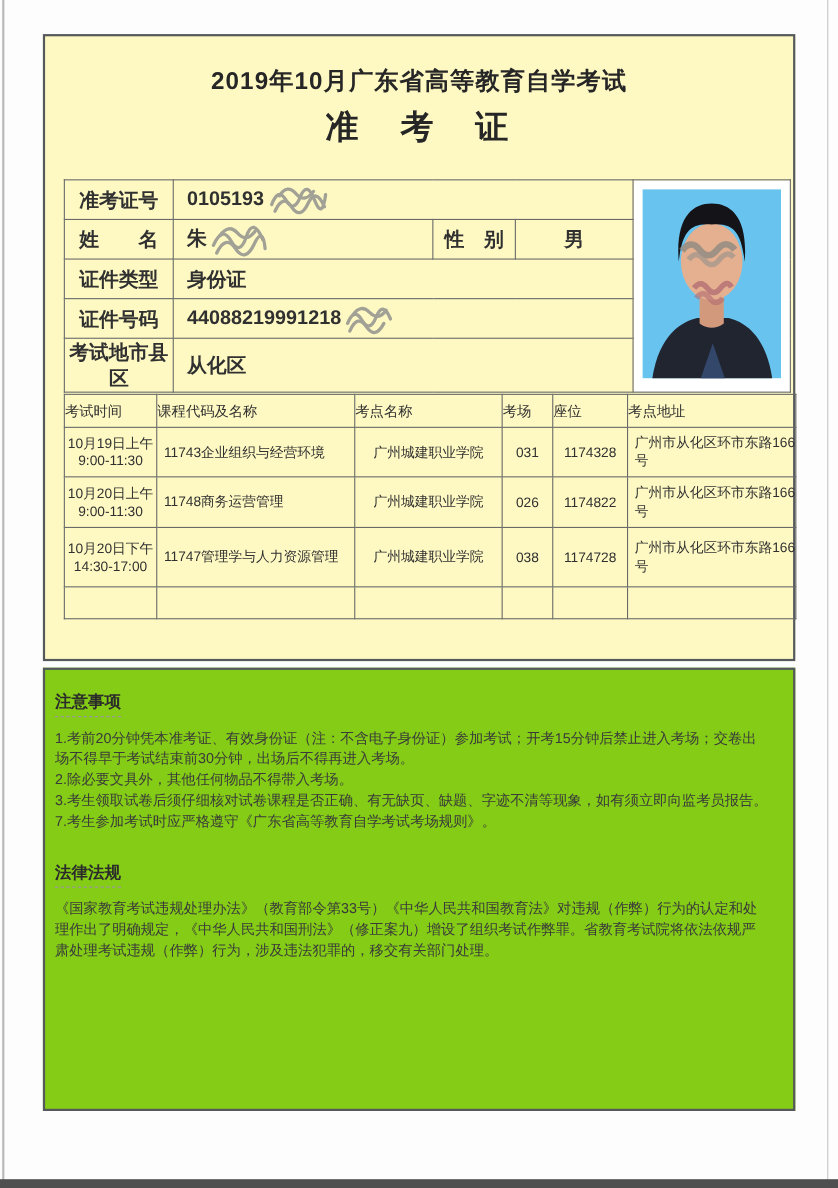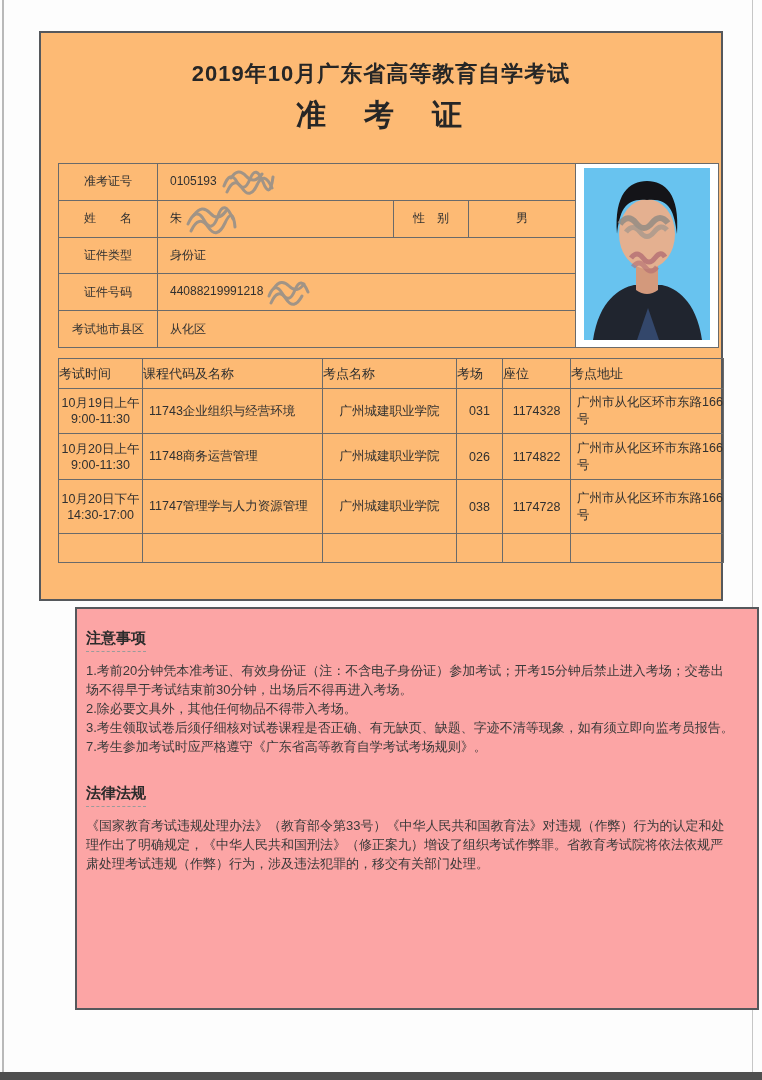--- a/index.html
+++ b/index.html
@@ -13,38 +13,38 @@
   }
 
   
   .edge-left   { position:absolute; left:2px; top:0; width:2px; height:1080px; background:#b9b9b9; }
   .edge-right  { position:absolute; left:752px; top:0; width:1px; height:1080px; background:#c6c6c6; }
   .edge-bottom { position:absolute; left:0; top:1072px; width:762px; height:8px; background:#4f4f4f; }
 
   
   .upper-box {
     position:absolute; left:39px; top:31px; width:684px; height:570px;
-    border:2px solid #55585c; background:#fdba74;
+    border:2px solid #55585c; background:#fef9c3;
   }
   .title {
     position:absolute; left:0; top:26px; width:100%;
     text-align:center; font-size:22px; font-weight:600; color:#262626;
     letter-spacing:1px;
   }
   .subtitle {
     position:absolute; left:0; top:62px; width:100%;
     text-align:center; font-size:30px; font-weight:600; color:#262626;
     letter-spacing:4px;
   }
 
   table { border-collapse:collapse; table-layout:fixed; }
   td, th { border:1px solid #6a6a6a; font-weight:normal; overflow:hidden; }
 
   .info-table { position:absolute; left:17px; top:130px; width:660px; }
-  .info-table td { height:36px; font-size:12px; color:#303030; }
+  .info-table td { height:36px; font-size:18px; color:#303030;font-weight:bold; }
   .info-table td.lbl { text-align:center; }
   .info-table td.val { text-align:left; padding-left:12px; }
   .info-table td.photo-cell { background:#fff; text-align:center; vertical-align:middle; padding:4px 0; }
 
   .exam-table { position:absolute; left:17px; top:325px; width:665px; }
   .exam-table th { height:30px; font-size:13px; text-align:left; color:#303030; }
   .exam-table td { font-size:12.5px; color:#303030; text-align:center; }
   .exam-table td.l { text-align:left; padding-left:6px; }
   .exam-table tr.r1 td { height:45px; }
   .exam-table tr.r2 td { height:46px; }
@@ -52,23 +52,22 @@
   .exam-table tr.empty td { height:29px; }
   .time-line { display:block; line-height:16px; text-align:center; }
 
   
   .scribble { display:inline-block; vertical-align:middle; margin-left:2px; opacity:.8; }
   .scr-stroke { stroke:#8b8b8b; fill:none; stroke-width:3; stroke-linecap:round; }
 
   
   .lower-box {
     position:absolute; left:39px; top:607px; width:684px; height:403px;
-    border:2px solid #55585c; background:#fca5a5;
+    border:2px solid #55585c; background:#84cc16;
     padding:20px 23px 0 9px;
-    margin-left:36px;
   }
   .sec { margin-bottom:28px; }
   .sec-heading {
     display:inline-block; font-size:15px; font-weight:700; color:#2b2b2b;
     border-bottom:1px dashed #9a9a9a; padding-bottom:3px; margin-bottom:9px;
   }
   .sec p { font-size:13px; line-height:19px; color:#3a3a3a; }
 </style>
 </head>
 <body>

